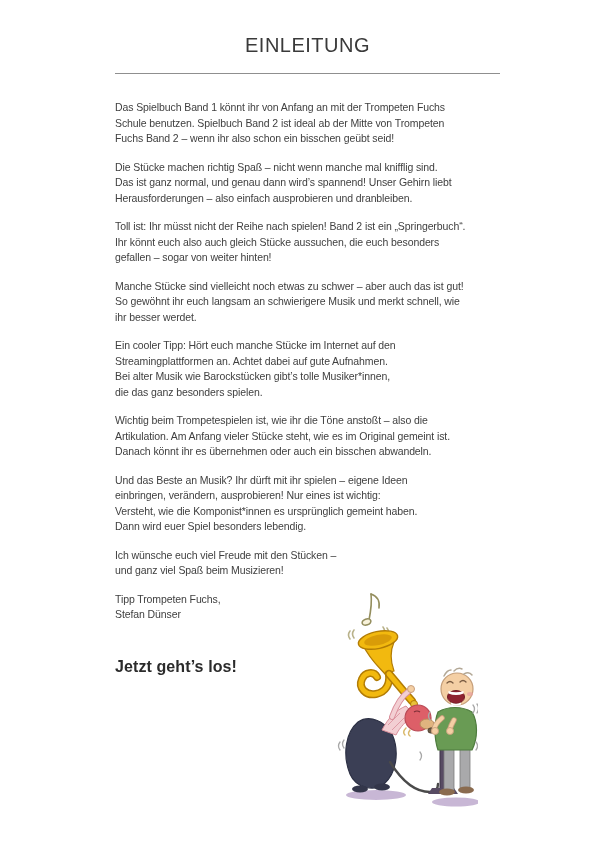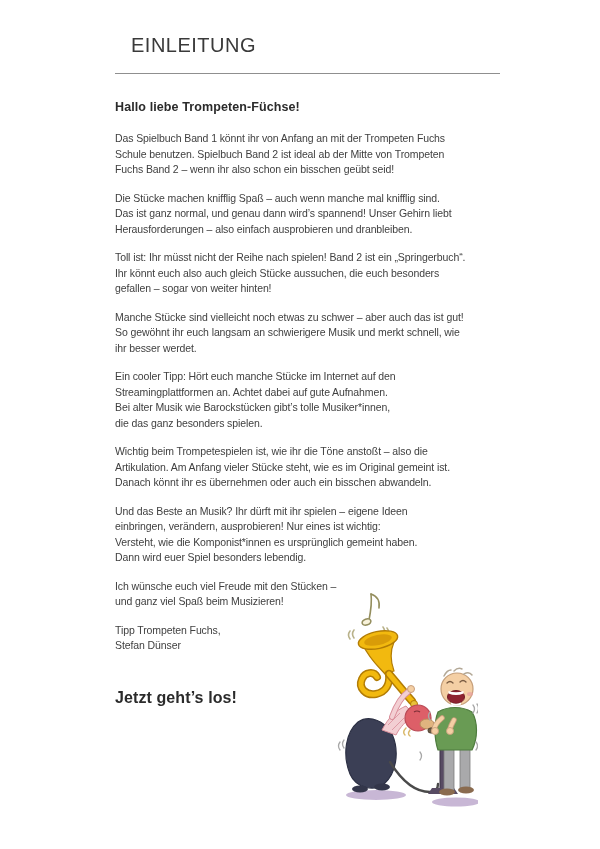--- a/index.html
+++ b/index.html
@@ -11,21 +11,21 @@
   html,body{margin:0;padding:0;background:#e8e8e8;}
   .page{
     position:relative; width:600px; height:849px; margin:0 auto;
     background:var(--page-bg); overflow:hidden;
     font-family:"Liberation Sans","DejaVu Sans",sans-serif;
     color:var(--body-text);
   }
   .header{margin:33px 100px 0 115px;}
   .page-title{
     margin:16px; font-size:20px; font-weight:400; letter-spacing:.5px;
-    text-align:left; color:var(--title-text); line-height:24px;
+    text-align:center; color:var(--title-text); line-height:24px;
   }
   .rule{border:none; border-top:1px solid var(--rule); margin:11px 0 0 0;}
   .content{margin:26px 0 0 115px; width:392px;}
   .greeting{
     margin:0 0 17px 0; font-size:12.5px; font-weight:700;
     color:var(--heading-text); letter-spacing:.1px;
   }
   .body-p{
     margin:8px 0 13px 0; font-size:10.5px; line-height:15.5px;
     letter-spacing:-.1px; white-space:pre-line; color:var(--body-text);
@@ -41,26 +41,25 @@
 <body>
 
 <div class="page">
 
   <div class="header">
     <h1 class="page-title">EINLEITUNG</h1>
     <hr class="rule">
   </div>
 
   <div class="content">
-    <h2 class="greeting">Hallo liebe Trompeten-Füchse!</h2>
     <div>
         <p class="body-p">Das Spielbuch Band 1 könnt ihr von Anfang an mit der Trompeten Fuchs
 Schule benutzen. Spielbuch Band 2 ist ideal ab der Mitte von Trompeten
 Fuchs Band 2 – wenn ihr also schon ein bisschen geübt seid!</p>
-        <p class="body-p">Die Stücke machen knifflig Spaß – auch wenn manche mal knifflig sind.
+        <p class="body-p">Die Stücke machen richtig Spaß – nicht wenn manche mal knifflig sind.
 Das ist ganz normal, und genau dann wird’s spannend! Unser Gehirn liebt
 Herausforderungen – also einfach ausprobieren und dranbleiben.</p>
         <p class="body-p">Toll ist: Ihr müsst nicht der Reihe nach spielen! Band 2 ist ein „Springerbuch“.
 Ihr könnt euch also auch gleich Stücke aussuchen, die euch besonders
 gefallen – sogar von weiter hinten!</p>
         <p class="body-p">Manche Stücke sind vielleicht noch etwas zu schwer – aber auch das ist gut!
 So gewöhnt ihr euch langsam an schwierigere Musik und merkt schnell, wie
 ihr besser werdet.</p>
         <p class="body-p">Ein cooler Tipp: Hört euch manche Stücke im Internet auf den
 Streamingplattformen an. Achtet dabei auf gute Aufnahmen.

